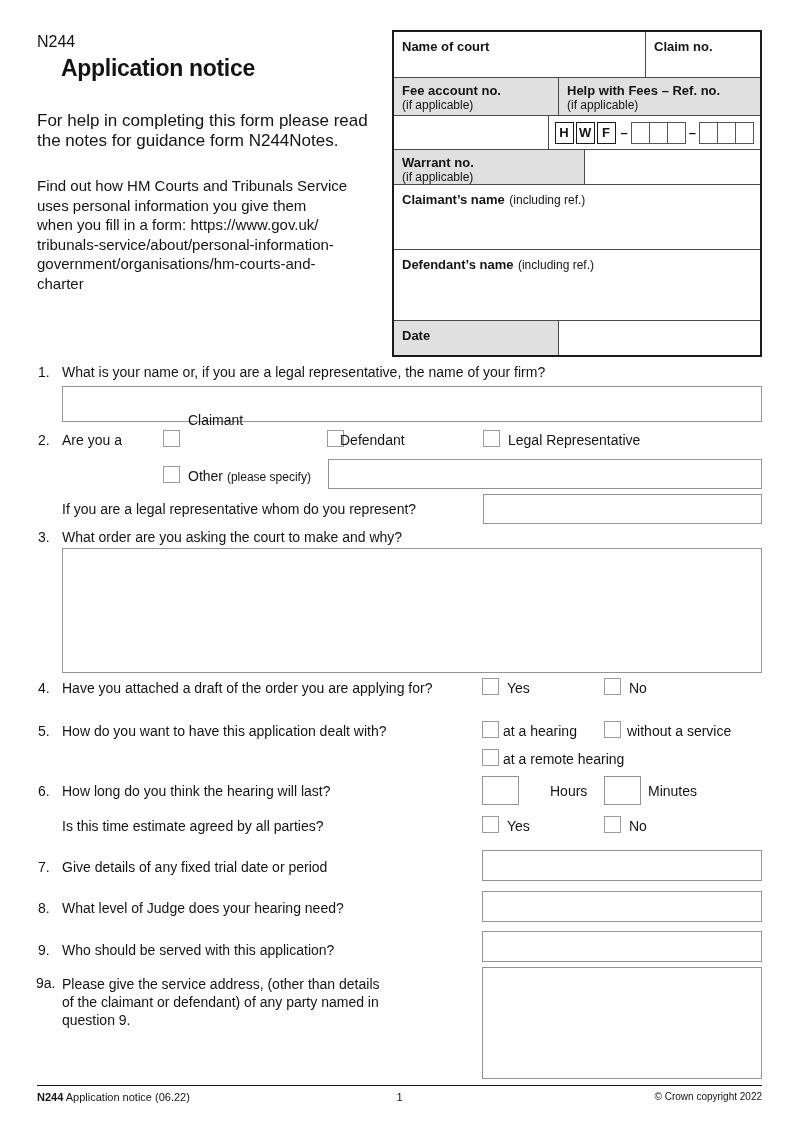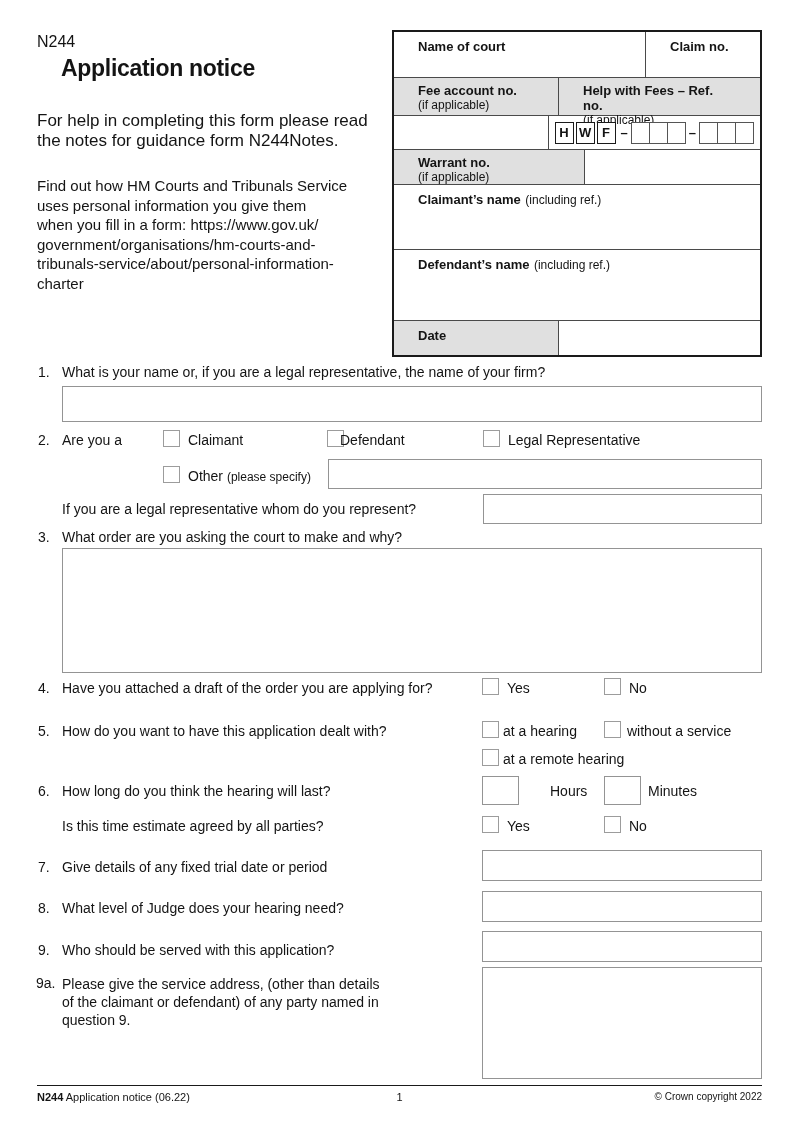--- a/index.html
+++ b/index.html
@@ -12,21 +12,21 @@
   .form-number { position:absolute; left:37px; top:33px; font-size:16px; }
   .page-title  { position:absolute; left:37px; top:55px; font-size:23px; font-weight:700; letter-spacing:-0.3px;margin-left:24px; }
   .intro   { position:absolute; left:37px; top:111px; font-size:17px; line-height:19.5px; }
   .privacy { position:absolute; left:37px; top:176px; font-size:15px; line-height:19.5px; }
   .intro span, .privacy span { display:block; }
 
   
   .ct { position:absolute; left:392px; top:30px; width:370px; border:2px solid #1a1a1a; background:#fff; }
   .ct-row { display:flex; border-top:1px solid #4a4a4a; }
   .ct-row:first-child { border-top:none; }
-  .ct-cell { padding:5px 24px; }
+  .ct-cell { padding:5px 8px; }
   .ct-cell.rb { border-right:1px solid #4a4a4a; }
   .ct-label { font-weight:700; font-size:13px; }
   .ct-sub { font-size:12px; }
   .gray { background:#e0e0e0; }
   .r1 { height:45px; } .r1 .c1 { width:252px; } .r1 .c2 { flex:1; }
   .r2 { height:38px; } .r2 .c1 { width:165px; } .r2 .c2 { flex:1; }
   .r3 { height:34px; } .r3 .c1 { width:165px; } .r3 .c2 { flex:1; display:flex; align-items:center; padding:4px 6px; }
   .r4 { height:35px; } .r4 .c1 { width:191px; } .r4 .c2 { flex:1; }
   .r5 { height:65px; }
   .r6 { height:71px; }
@@ -63,22 +63,22 @@
   <div class="form-number">N244</div>
   <div class="page-title">Application notice</div>
   <div class="intro">
     <span>For help in completing this form please read</span>
     <span>the notes for guidance form N244Notes.</span>
   </div>
   <div class="privacy">
     <span>Find out how HM Courts and Tribunals Service</span>
     <span>uses personal information you give them</span>
     <span>when you fill in a form: https://www.gov.uk/</span>
+    <span>tribunals-service/about/personal-information-</span>
     <span>government/organisations/hm-courts-and-</span>
-    <span>tribunals-service/about/personal-information-</span>
     <span>charter</span>
   </div>
 
   <div class="ct">
     <div class="ct-row r1">
       <div class="ct-cell rb c1">
         <span class="ct-label">Name of court</span>
       </div>
       <div class="ct-cell c2">
         <span class="ct-label">Claim no.</span>
@@ -141,21 +141,21 @@
     </div>
   </div>
 
   <span class="qnum" style="top:364px">1.</span>
   <span class="qtext" style="top:364px">What is your name or, if you are a legal representative, the name of your firm?</span>
   <div class="inputbox" style="left:62px; top:386px; width:700px; height:36px;"></div>
 
   <span class="qnum" style="top:432px">2.</span>
   <span class="qtext" style="top:432px">Are you a</span>
   <span class="cb" style="left:163px; top:430px;"></span>
-  <span class="cblabel" style="left:188px; top:432px;">Claimant</span>
+  <span class="cblabel" style="left:188px; top:412px;">Claimant</span>
   <span class="cb" style="left:327px; top:430px;"></span>
   <span class="cblabel" style="left:340px; top:432px;">Defendant</span>
   <span class="cb" style="left:483px; top:430px;"></span>
   <span class="cblabel" style="left:508px; top:432px;">Legal Representative</span>
   <span class="cb" style="left:163px; top:466px;"></span>
   <span class="cblabel" style="left:188px; top:468px;">
     <span>Other</span>
     <span class="small">(please specify)</span>
   </span>
   <div class="inputbox" style="left:328px; top:459px; width:434px; height:30px;"></div>

